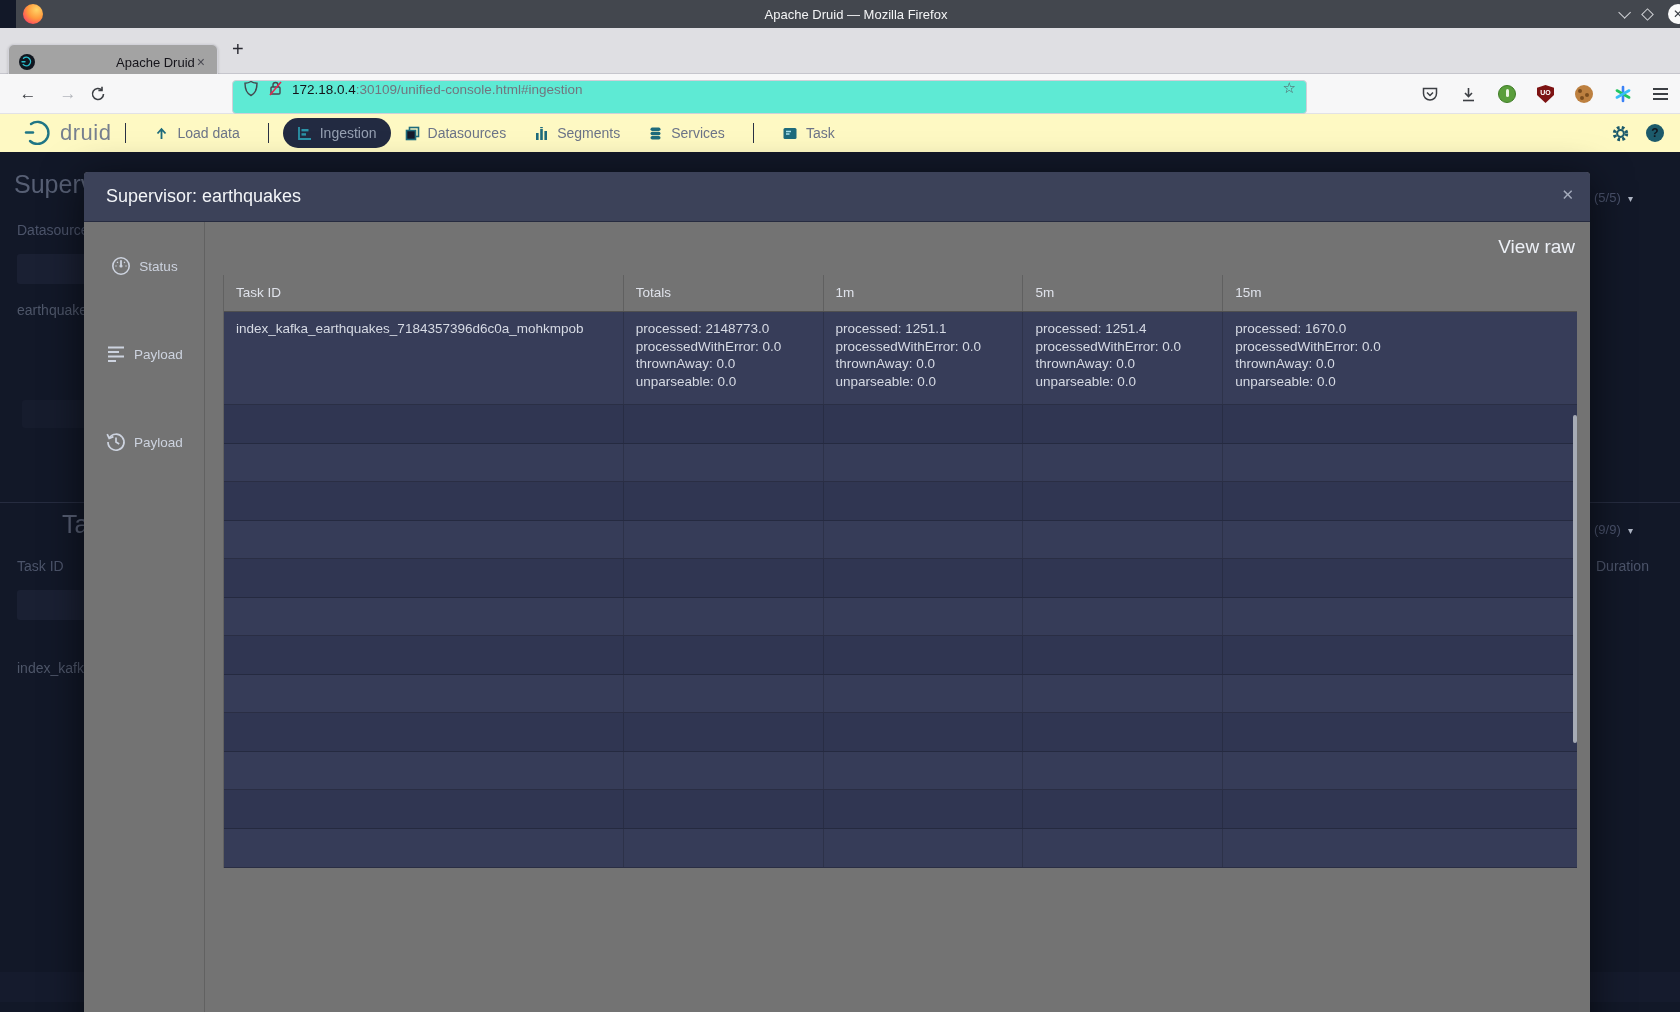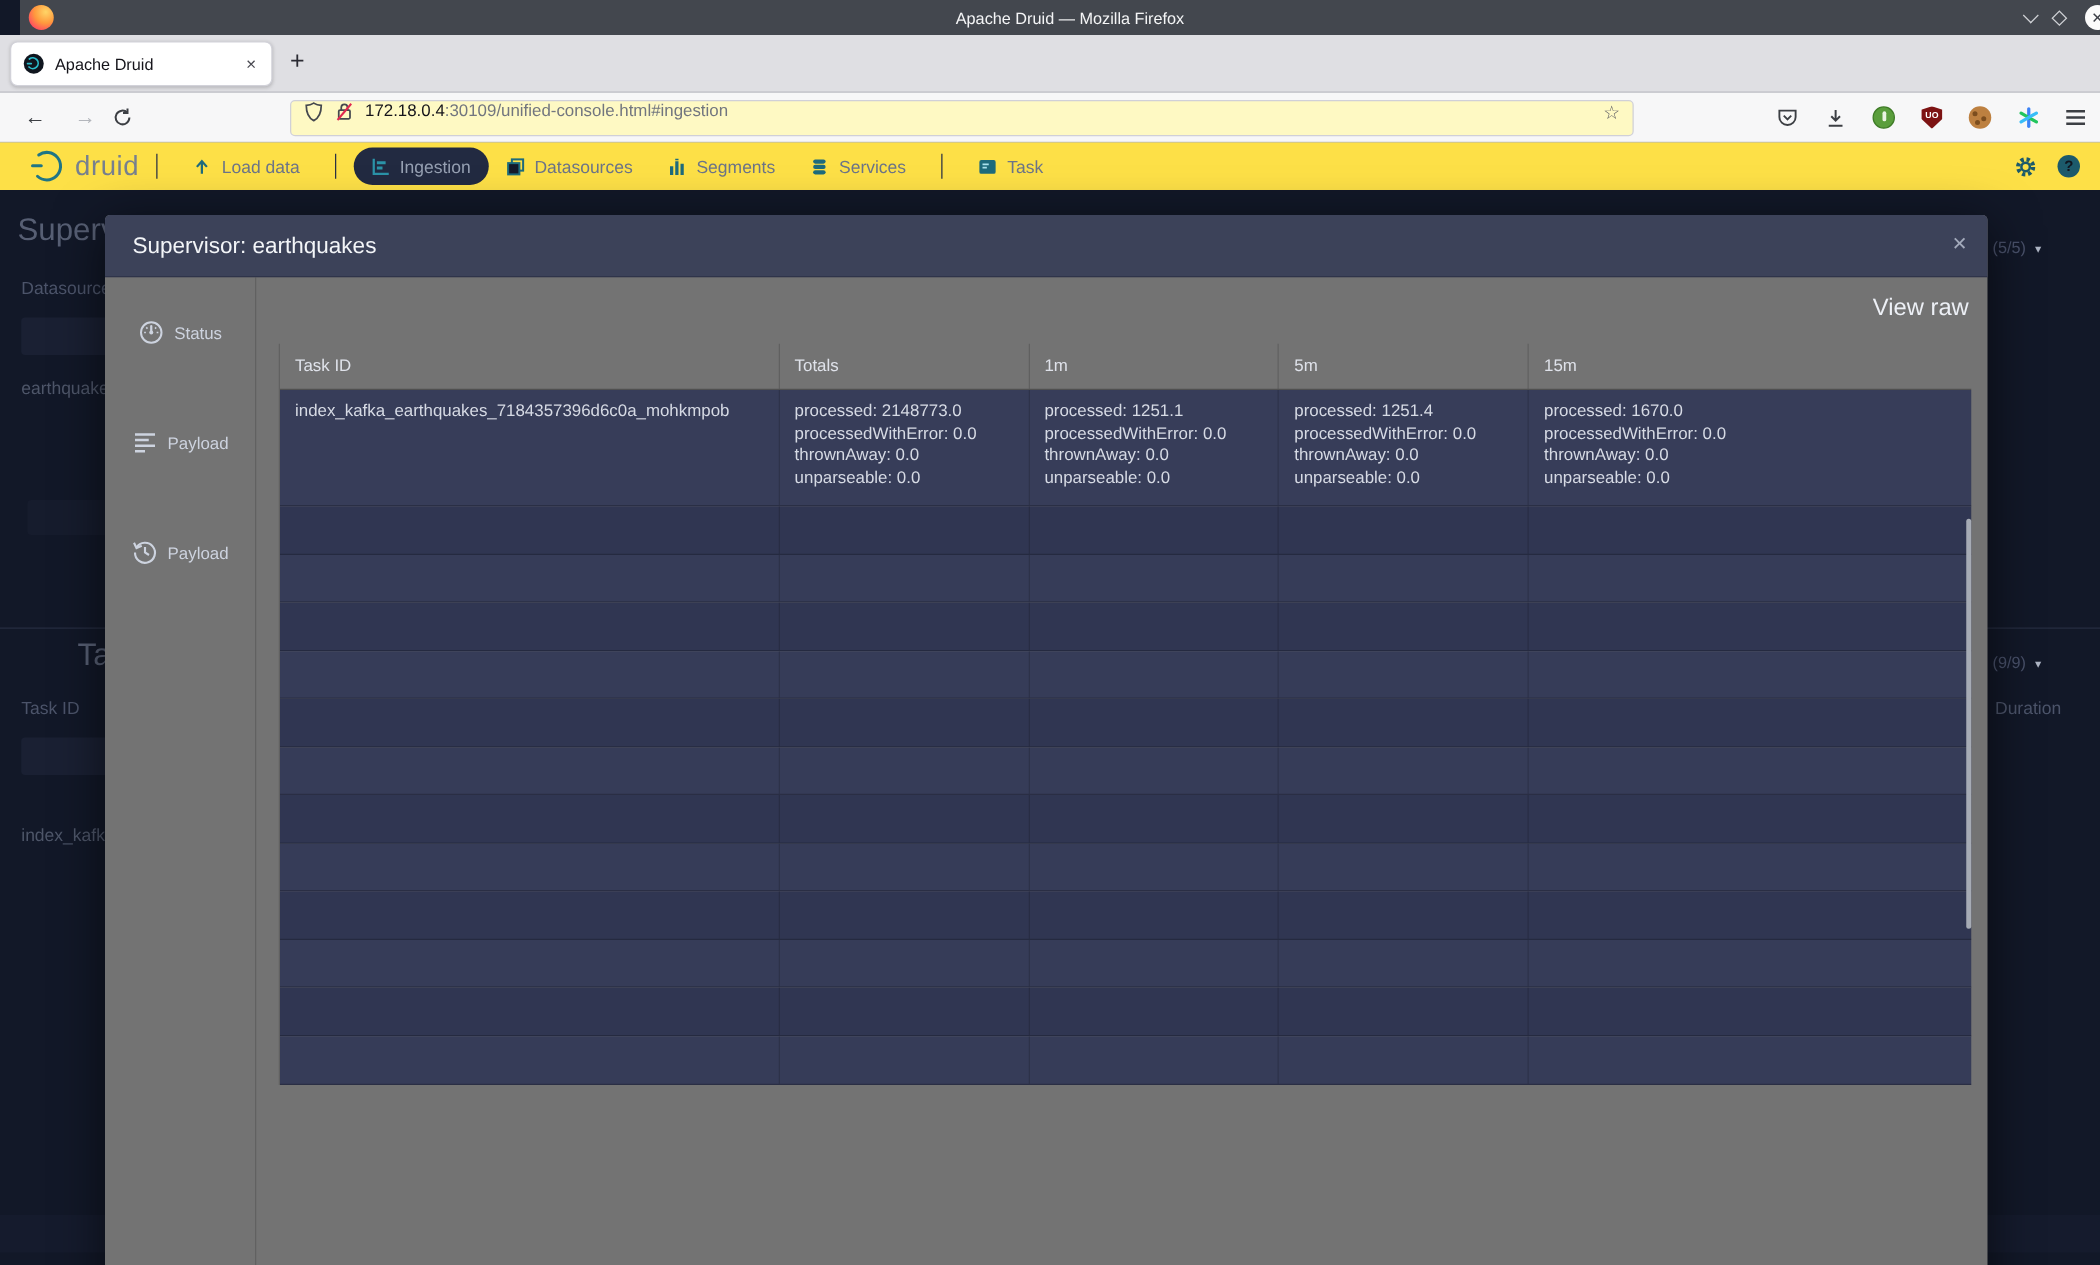--- a/index.html
+++ b/index.html
@@ -12,51 +12,51 @@
   .fx-logo { position:absolute; left:7px; top:4px; width:20px; height:20px; border-radius:50%;
              background:radial-gradient(circle at 68% 28%, #ffd567, #ff9a3d 45%, #ff4f5e 78%, #b5007f 100%); }
   .win-title { position:absolute; left:0; right:0; text-align:center; color:#f4f5f6; font-size:13px; }
   .win-controls { position:absolute; right:8px; top:0; height:28px; display:flex; align-items:center; gap:16px; }
   .wc-chevron { width:9px; height:9px; border-right:1.5px solid #cfd1d5; border-bottom:1.5px solid #cfd1d5; transform:rotate(45deg) translateY(-3px); }
   .wc-diamond { width:9px; height:9px; border:1.5px solid #cfd1d5; transform:rotate(45deg); }
   .wc-close { width:20px; height:20px; border-radius:50%; background:#fbfbfb; color:#3b3e45; font-size:12px; line-height:20px; text-align:center; }
 
   
   .tabstrip { position:absolute; left:0; top:28px; width:100%; height:46px; background:#dfdfe3; border-bottom:1px solid #c6c6cd; }
-  .tab { position:absolute; left:8px; top:5px; width:210px; height:36px; background:#ffffff; border:1px solid #d2d2d9; border-radius:6px;
-         box-shadow:0 1px 3px rgba(0,0,0,.18); display:flex; align-items:center; padding:0 10px; }
+  .tab { position:absolute; left:8px; top:16px; width:210px; height:36px; background:#a3a3a3; border:1px solid #d2d2d9; border-radius:6px;
+         box-shadow:0 1px 3px rgba(0,0,0,.18); display:flex; align-items:center; padding:0 10px;text-align:right; }
   .favicon { width:16px; height:16px; border-radius:50%; background:#10161f; position:relative; flex:0 0 16px; }
   .favicon svg { position:absolute; left:2px; top:2px; }
   .tab-label { margin-left:9px; font-size:13px; color:#15141a; flex:1; }
   .tab-close { color:#4a4a52; font-size:14px; padding:0 2px; }
   .newtab { position:absolute; left:232px; top:10px; font-size:20px; color:#2b2b33; }
 
   
   .toolbar { position:absolute; left:0; top:74px; width:100%; height:40px; background:#f7f7f8; border-bottom:1px solid #e2e2e6; display:flex; align-items:center; }
   .nav-arrow { font-size:17px; color:#3c3f44; margin-left:16px; width:24px; text-align:center; }
   .nav-arrow.disabled { color:#b3b6bc; }
   .reload-icon { margin-left:10px; width:24px; text-align:center; }
-  .urlbar { position:absolute; left:232px; top:6px; width:1075px; height:29px; background:#fef9c3; border:1px solid #d0d0d8; border-radius:4px;
-            display:flex; align-items:flex-start; padding:0 10px; }
+  .urlbar { position:absolute; left:232px; top:6px; width:1075px; height:29px; background:#5eead4; border:1px solid #d0d0d8; border-radius:4px;
+            display:flex; align-items:flex-end; padding:16px 10px; }
   .urlbar .sep-ic { margin-right:9px; display:flex; align-items:center; }
   .url-text { font-size:13.5px; color:#15141a; flex:1; white-space:nowrap; overflow:hidden; }
   .url-text .url-rest { color:#72767f; }
   .star { font-size:15px; color:#55555e; }
   .tb-icons { position:absolute; right:12px; top:0; height:40px; display:flex; align-items:center; gap:21px; }
   .burger span { display:block; width:15px; height:2px; background:#3c3f44; margin:3px 0; }
   .ext-green { width:18px; height:18px; border-radius:50%; background:#5a9e3c; border:1px solid #3f7c27; position:relative; }
   .ext-green:after { content:""; position:absolute; left:7px; top:3px; width:3px; height:8px; background:#eaf4e2; border-radius:2px; }
   .ublock { width:17px; height:18px; background:#7d1313; clip-path:polygon(50% 0,100% 15%,100% 55%,50% 100%,0 55%,0 15%); 
             color:#fff; font-size:7px; font-weight:bold; text-align:center; line-height:16px; }
   .cookie { width:18px; height:18px; border-radius:50%; background:#bd8040; position:relative; }
   .cookie i { position:absolute; width:4px; height:4px; border-radius:50%; background:#7c4d1e; }
   .cookie i:nth-child(1){left:3px;top:4px} .cookie i:nth-child(2){left:10px;top:8px} .cookie i:nth-child(3){left:5px;top:11px}
 
   
-  .druid-header { position:absolute; left:0; top:114px; width:100%; height:38px; background:#fde047; display:flex; align-items:center; }
+  .druid-header { position:absolute; left:0; top:114px; width:100%; height:38px; background:#fef9c3; display:flex; align-items:center; }
   .dlogo { display:flex; align-items:center; margin-left:22px; }
   .dlogo-text { color:#77808f; font-size:22px; font-weight:300; margin-left:8px; letter-spacing:.5px; }
   .hsep { width:1px; height:20px; background:#2a3144; margin:0 14px; }
   .nav-item { display:flex; align-items:center; gap:8px; padding:0 14px; height:30px; font-size:14px; color:#6c7488; }
   .nav-item.active { background:#222a41; border-radius:16px; color:#96a0b2; }
   .dh-right { position:absolute; right:16px; display:flex; align-items:center; gap:16px; }
   .help-circle { width:18px; height:18px; border-radius:50%; background:#1c5a6b; color:#10151f; font-size:12px; font-weight:bold; text-align:center; line-height:18px; }
 
   
   .page { position:absolute; left:0; top:152px; width:100%; height:860px; background:#121828; }

